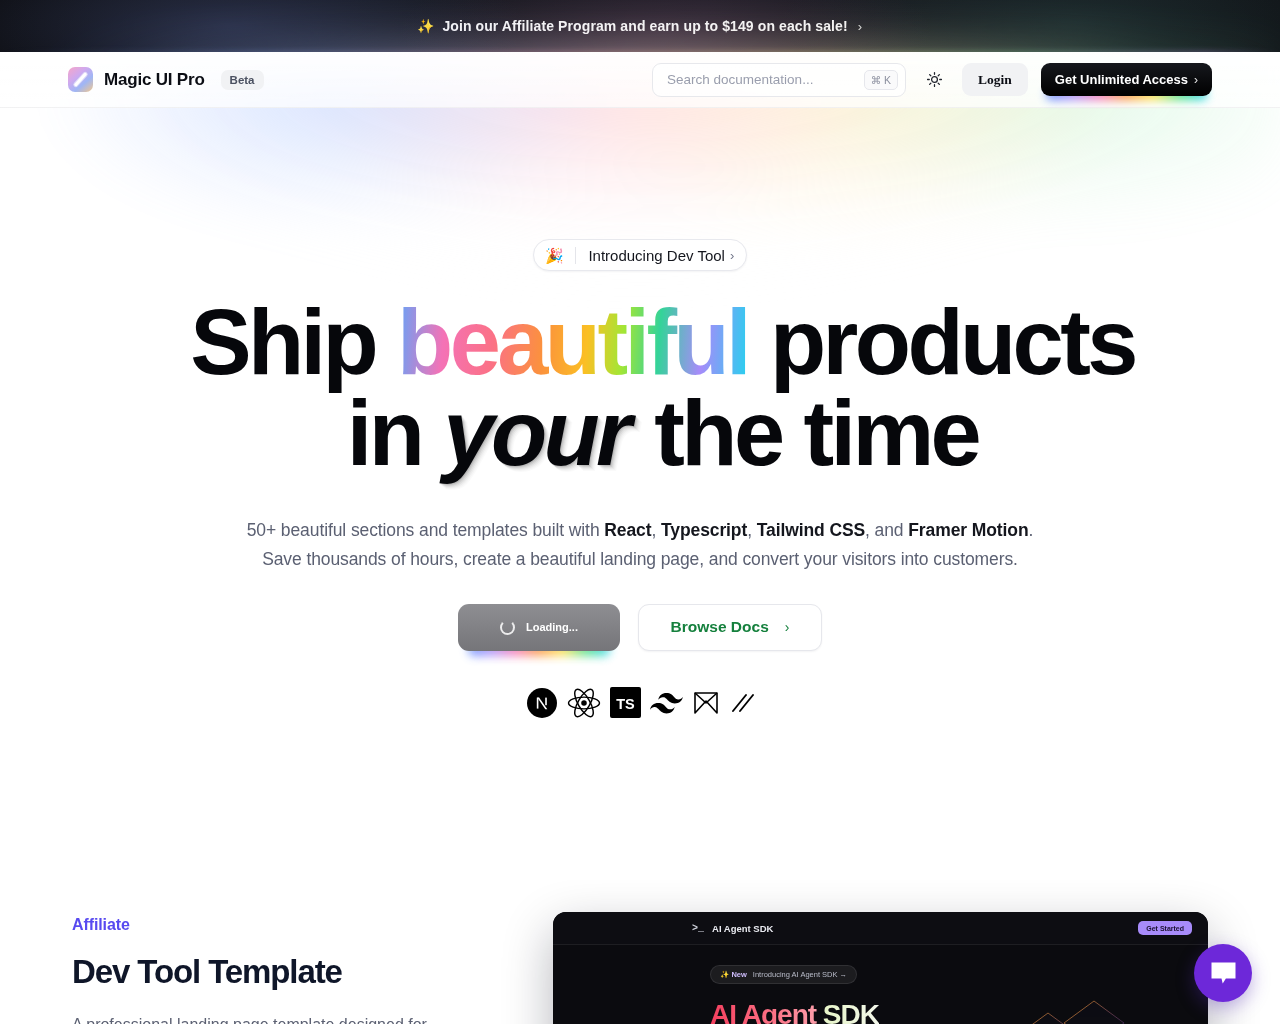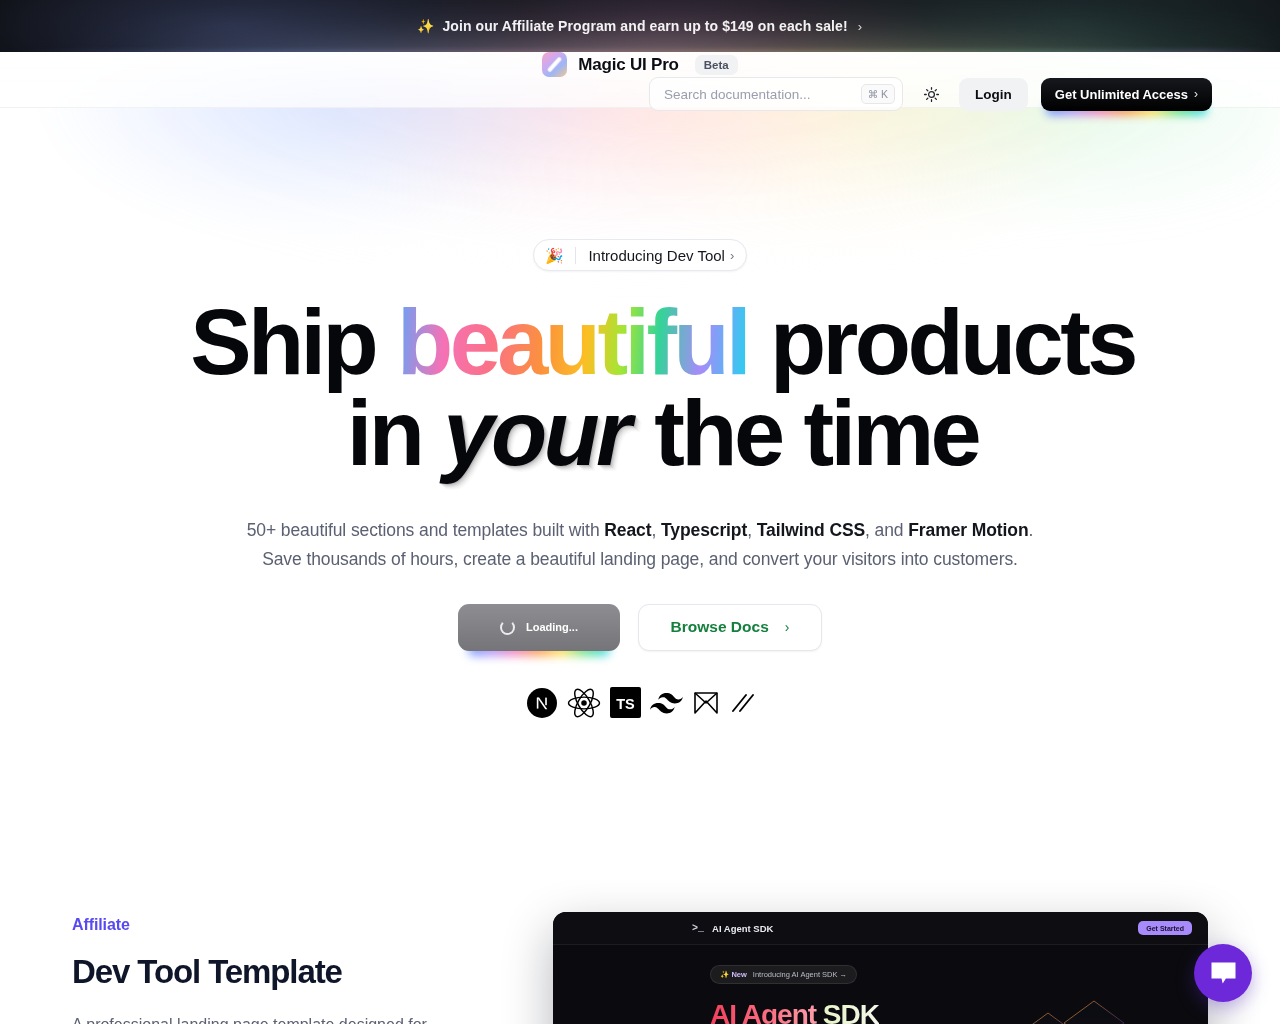--- a/index.html
+++ b/index.html
@@ -54,21 +54,20 @@
 
   
   header.nav{
     position:relative; z-index:5;
     height:56px; width:100%;
     display:flex; align-items:center;
     padding:0 68px;
     background:linear-gradient(180deg, rgba(255,255,255,.92), rgba(255,255,255,.72));
     border-bottom:1px solid rgba(15,18,30,.055);
     backdrop-filter:blur(8px);
-    flex-direction:column;
   }
   .brand{ display:flex; align-items:center; gap:11px; cursor:pointer;}
   .logo-sq{
     width:25px;height:25px;border-radius:7px;
     background:linear-gradient(140deg,#f6a6c8 0%,#d0a9ee 35%,#9fb6f5 65%,#f4c78c 100%);
     display:flex;align-items:center;justify-content:center;
     position:relative; flex:0 0 auto;
   }
   .logo-sq::after{
     content:""; position:absolute; width:3px; height:17px; border-radius:2px;
@@ -93,21 +92,21 @@
   .kbd{
     font-size:10.5px;color:#8c909f;border:1px solid #e6e7ec;border-radius:5px;
     padding:3px 6px;background:#fafafb;white-space:nowrap;
   }
   .icon-btn{
     width:30px;height:30px;display:flex;align-items:center;justify-content:center;
     border:none;background:transparent;cursor:pointer;border-radius:8px;
   }
   .login{
     height:33px;padding:0 16px;border:none;border-radius:9px;background:#f1f2f4;
-    font-family:Liberation Sans, sans-serif;font-size:13.5px;font-weight:600;color:#0b0d14;cursor:pointer;
+    font-family:Liberation Serif, serif;font-size:13.5px;font-weight:600;color:#0b0d14;cursor:pointer;
   }
   .cta-wrap{ position:relative; }
   .cta{
     position:relative; z-index:2;
     height:33px;padding:10px 14px;border:none;border-radius:9px;
     background:linear-gradient(180deg,#16181d,#000);
     color:#fff;font-family:inherit;font-size:13px;font-weight:600;cursor:pointer;
     display:flex;align-items:center;gap:6px;
   }
   .cta .chev{ font-size:12px; font-weight:400; opacity:.9;}

